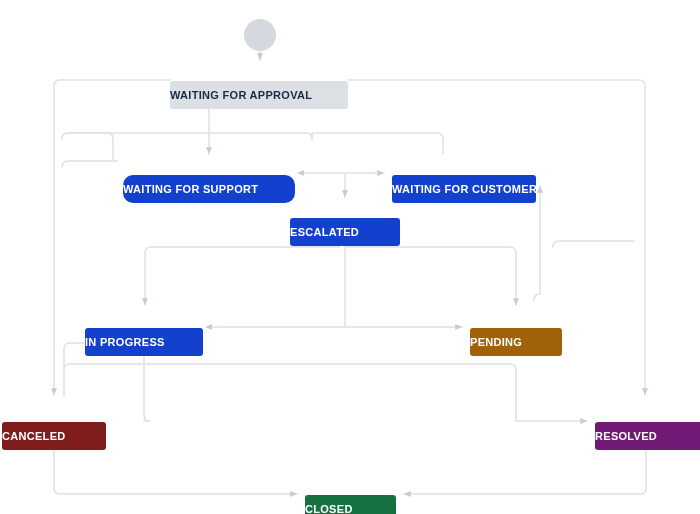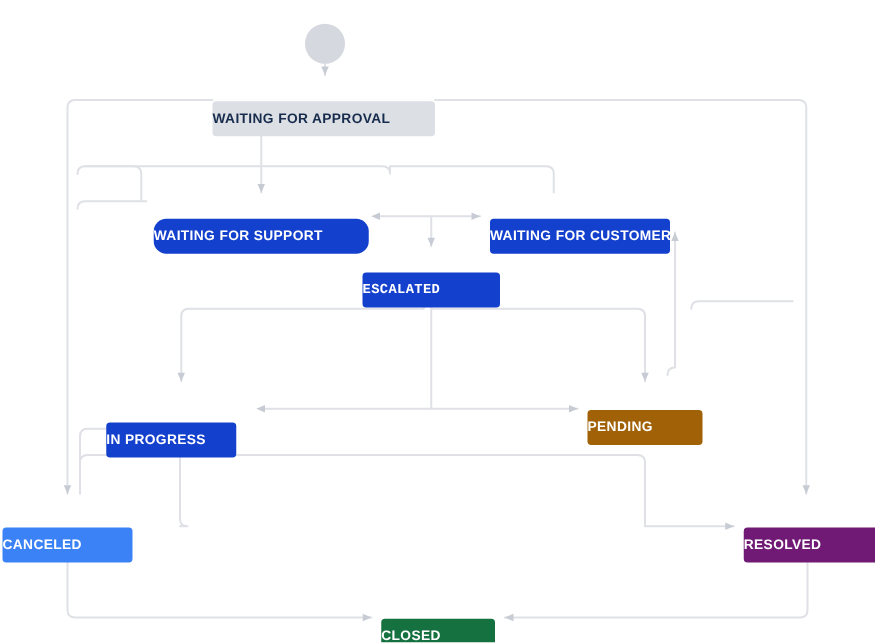--- a/index.html
+++ b/index.html
@@ -90,30 +90,30 @@
       <div class="node start-node" style="left: 244px; top: 4px; width: 32px; height: 32px; background: rgb(213, 216, 222); color: rgb(213, 216, 222);"></div>
       <div class="node" style="left: 170px; top: 66px; width: 178px; height: 28px; background: rgb(220, 223, 228); color: rgb(23, 43, 77);">
         <span class="node-label">WAITING FOR APPROVAL</span>
       </div>
       <div class="node" style="left: 123px; top: 160px; width: 172px; height: 28px; background: rgb(19, 64, 204); color: rgb(255, 255, 255); border-radius: 10px;">
         <span class="node-label">WAITING FOR SUPPORT</span>
       </div>
       <div class="node" style="left: 392px; top: 160px; width: 144px; height: 28px; background: rgb(19, 64, 204); color: rgb(255, 255, 255);">
         <span class="node-label">WAITING FOR CUSTOMER</span>
       </div>
-      <div class="node" style="left: 290px; top: 203px; width: 110px; height: 28px; background: rgb(19, 64, 204); color: rgb(255, 255, 255); font-family: Liberation Mono, monospace;">
+      <div class="node" style="left: 290px; top: 203px; width: 110px; height: 28px; background: rgb(19, 64, 204); color: rgb(255, 255, 255);">
         <span class="node-label">ESCALATED</span>
       </div>
-      <div class="node" style="left: 85px; top: 323px; width: 104px; height: 28px; background: rgb(19, 64, 204); color: rgb(255, 255, 255);">
+      <div class="node" style="left: 85px; top: 313px; width: 118px; height: 28px; background: rgb(19, 64, 204); color: rgb(255, 255, 255);">
         <span class="node-label">IN PROGRESS</span>
       </div>
       <div class="node" style="left: 470px; top: 313px; width: 92px; height: 28px; background: #a16207; color: rgb(255, 255, 255);">
         <span class="node-label">PENDING</span>
       </div>
-      <div class="node" style="left: 2px; top: 407px; width: 104px; height: 28px; background: #3b82f6; color: rgb(255, 255, 255);">
+      <div class="node" style="left: 2px; top: 407px; width: 104px; height: 28px; background: #7f1d1d; color: rgb(255, 255, 255);">
         <span class="node-label">CANCELED</span>
       </div>
       <div class="node" style="left: 595px; top: 407px; width: 128px; height: 28px; background: #701a75; color: rgb(255, 255, 255);">
         <span class="node-label">RESOLVED</span>
       </div>
       <div class="node" style="left: 305px; top: 480px; width: 91px; height: 28px; background: rgb(21, 113, 63); color: rgb(255, 255, 255);">
         <span class="node-label">CLOSED</span>
       </div>
     </div>
 

